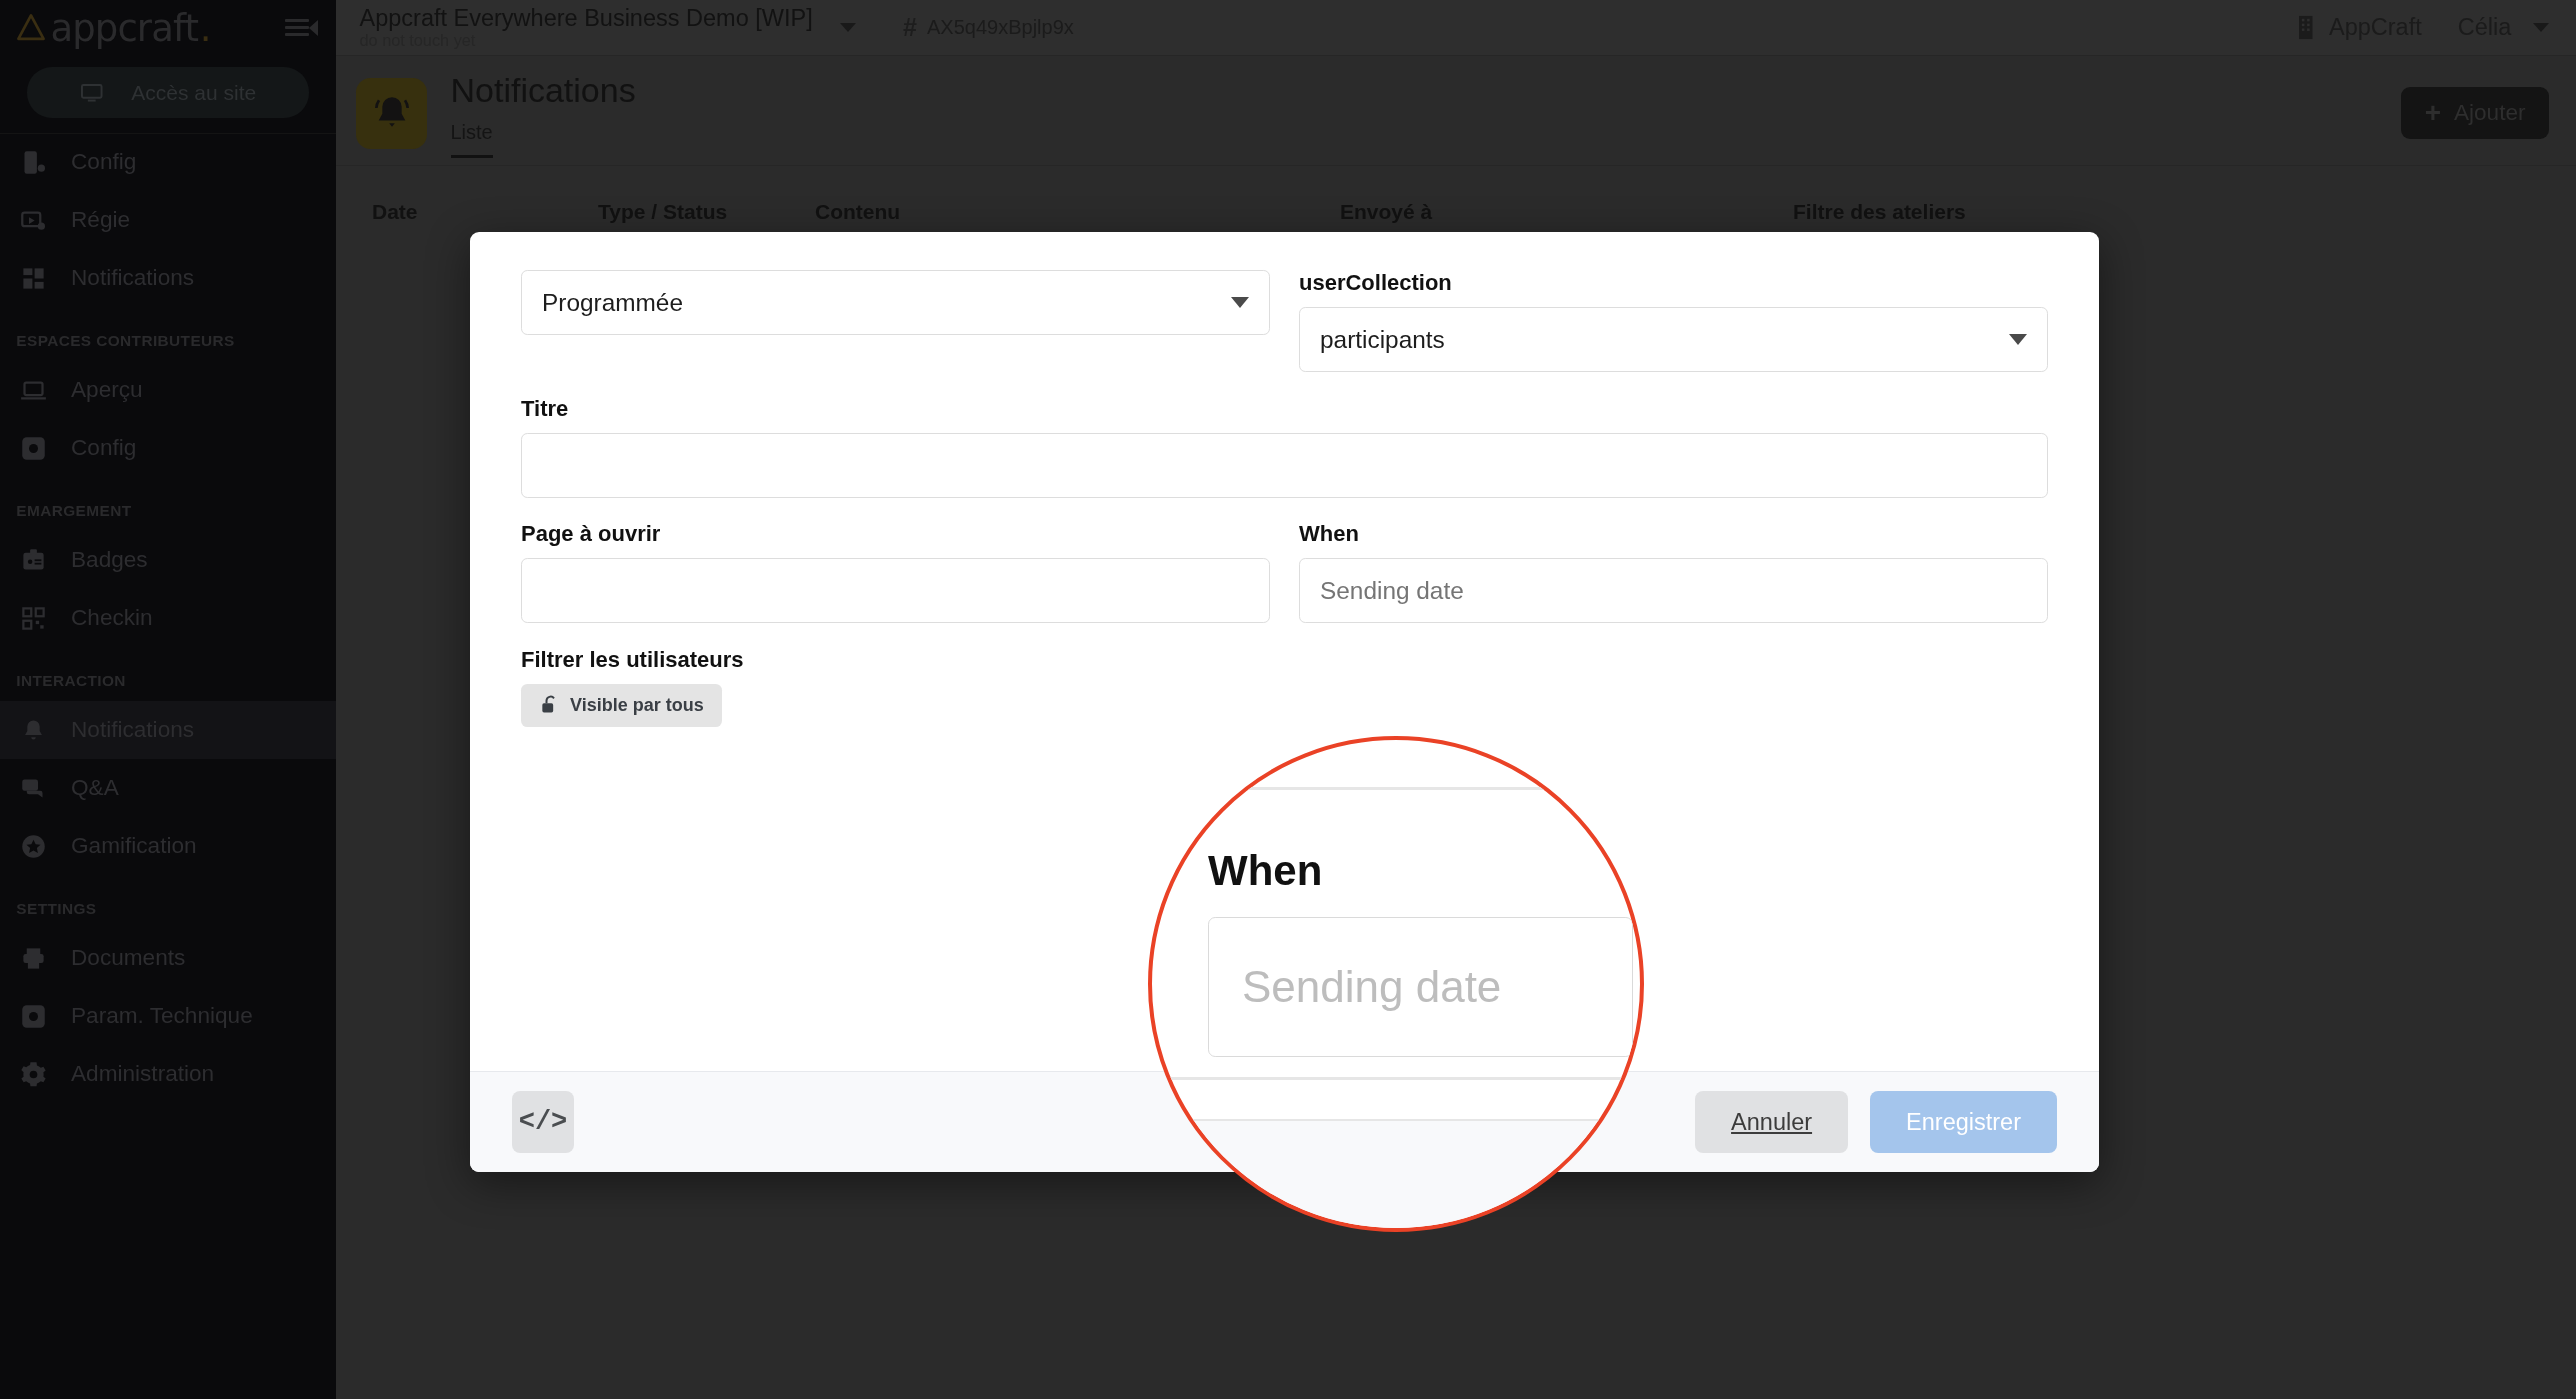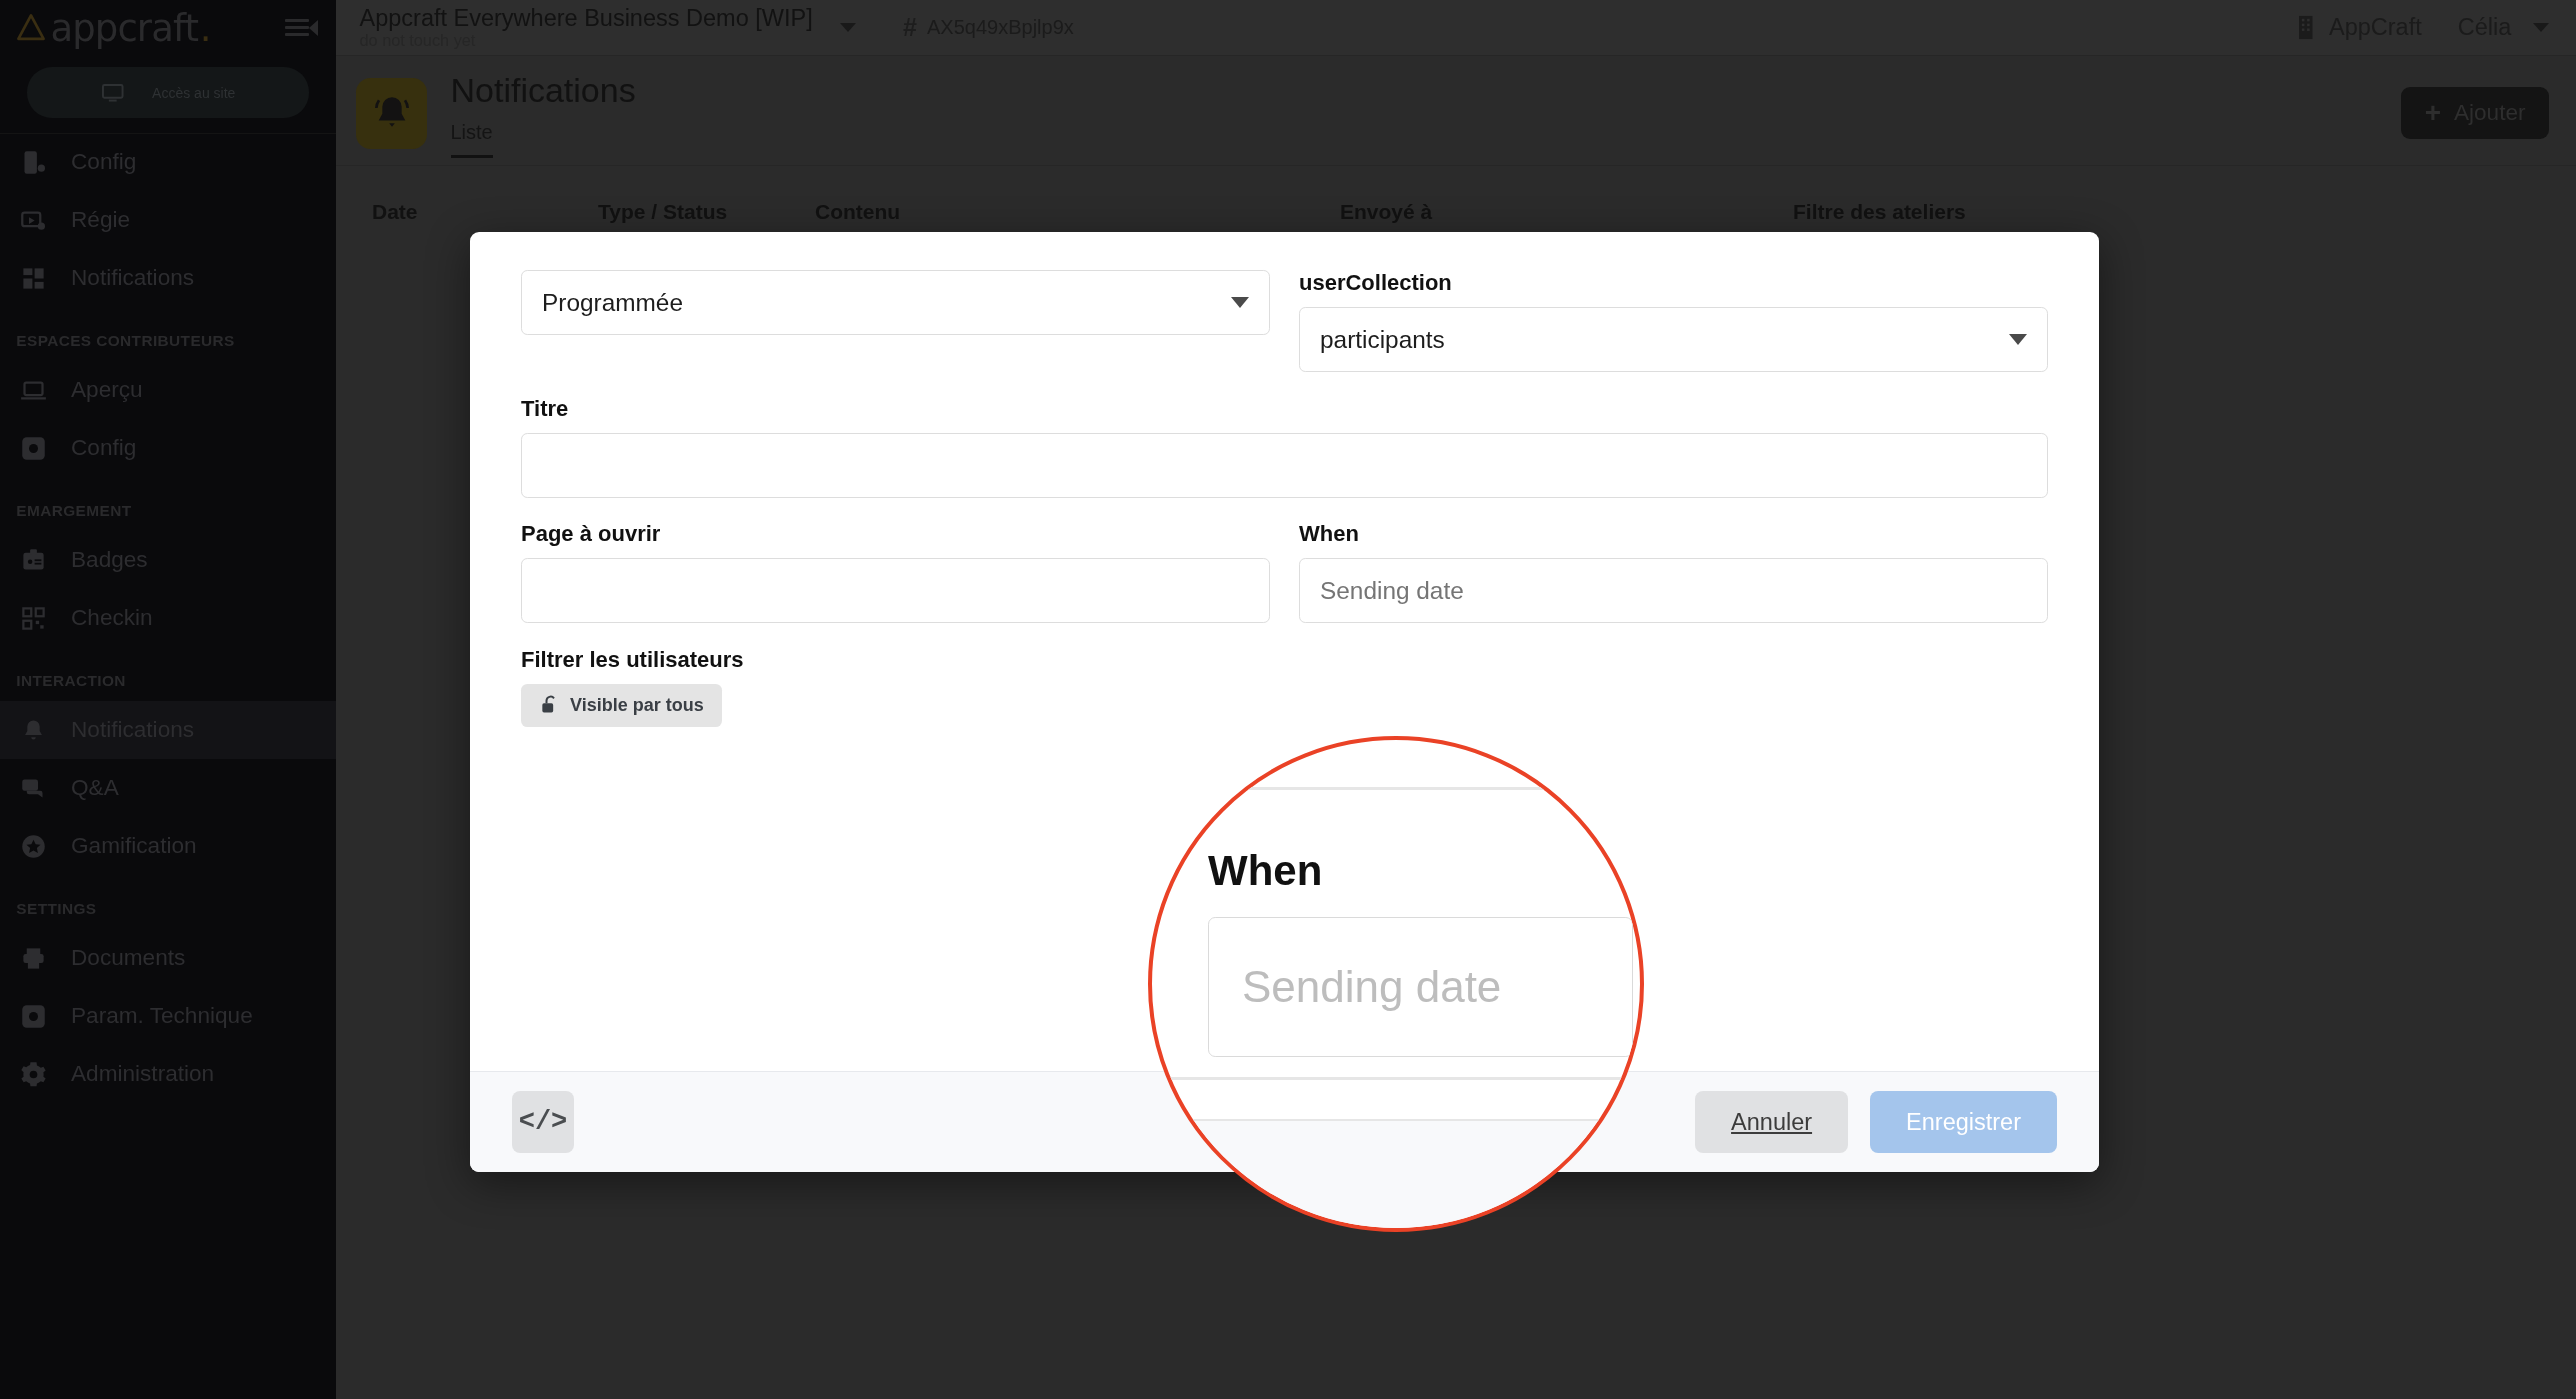--- a/index.html
+++ b/index.html
@@ -54,21 +54,21 @@
   }
 
   .access-btn {
     margin: 11px 27px 14.5px 27px;
     height: 51px;
     background: #141718;
     border-radius: 25px;
     display: flex; align-items: center; justify-content: center;
     gap: 28px;
     color: #2e3133;
-    font-size: 14px;
+    font-size: 21px;
     cursor: pointer;
   }
   .access-btn svg { width: 23.5px; height: 23.5px; }
 
   .nav-sep { height: 0.9px; background: #141414; margin: 3.6px 0 0 0; }
 
   .nav-section-title {
     color: #2a2a2c;
     font-size: 15.4px;
     font-weight: 700;

